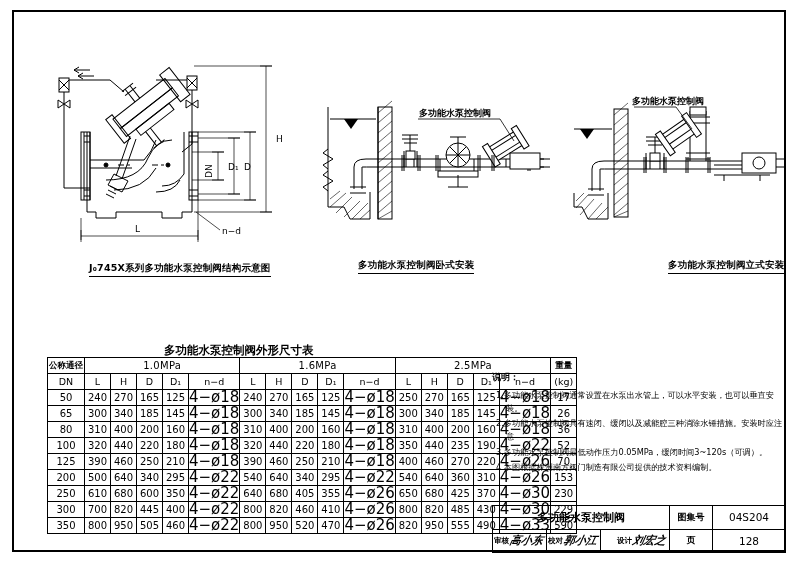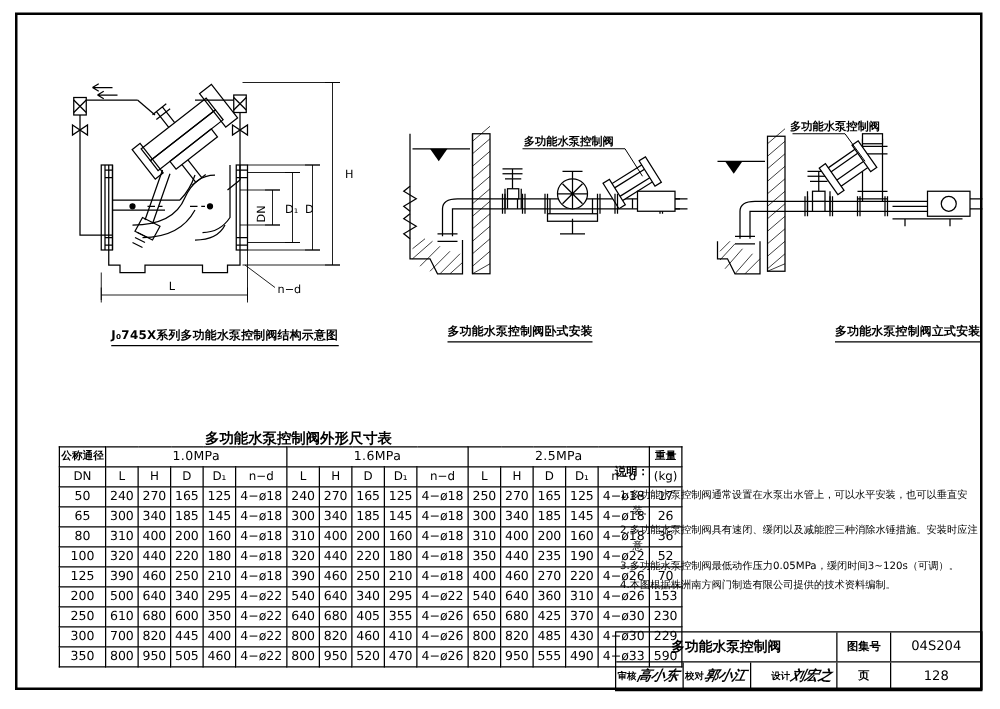--- a/index.html
+++ b/index.html
@@ -15,21 +15,21 @@
   #fig3{position:absolute;left:560px;top:55px;width:225px;height:190px;}
   svg{display:block;overflow:visible;}
 
   
   #tbl-title{position:absolute;left:150px;top:331px;font-size:11.5px;font-weight:bold;white-space:nowrap;}
   #dimtable{position:absolute;left:33px;top:345px;border-collapse:collapse;font-size:9.5px;}
   #dimtable td,#dimtable th{border:1px solid #000;text-align:center;padding:0;height:15px;
       font-weight:normal;font-family:"DejaVu Sans","Liberation Sans",sans-serif;line-height:15px;}
   #dimtable .dn{width:36px;font-size:10px;}
   #dimtable .num{width:25px;font-size:10px;}
-  #dimtable .nd{width:40px;font-size:10px;}
+  #dimtable .nd{width:40px;font-size:15px;}
   #dimtable .wt{width:25px;font-size:10px;}
   #dimtable .grp{font-size:10px;letter-spacing:.3px;}
   #dimtable .hdr-cn{font-size:8.5px;font-weight:bold;}
   #dimtable .sub{font-size:9.5px;}
 
   
   #notes{position:absolute;left:478px;top:360px;width:296px;font-size:8.2px;line-height:1.55;}
   #notes .nt-title{font-weight:bold;font-size:9px;margin-bottom:3px;font-family:Liberation Mono, monospace;}
   #notes .nt{margin-left:14px;text-indent:-10px;margin-bottom:3px;}
 

